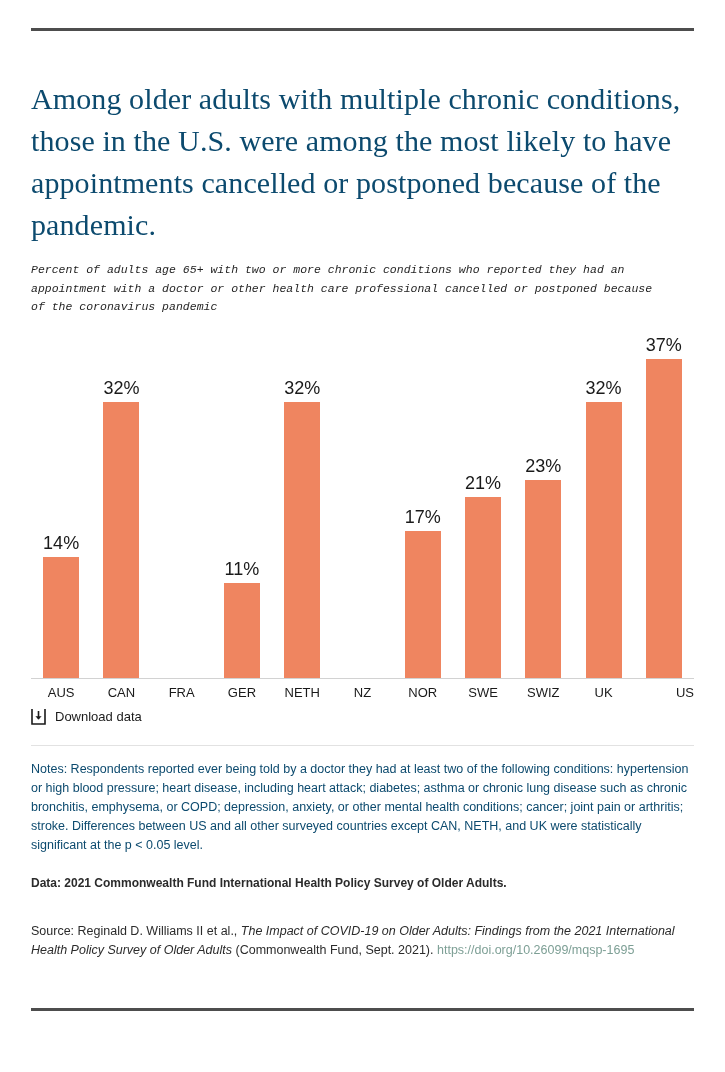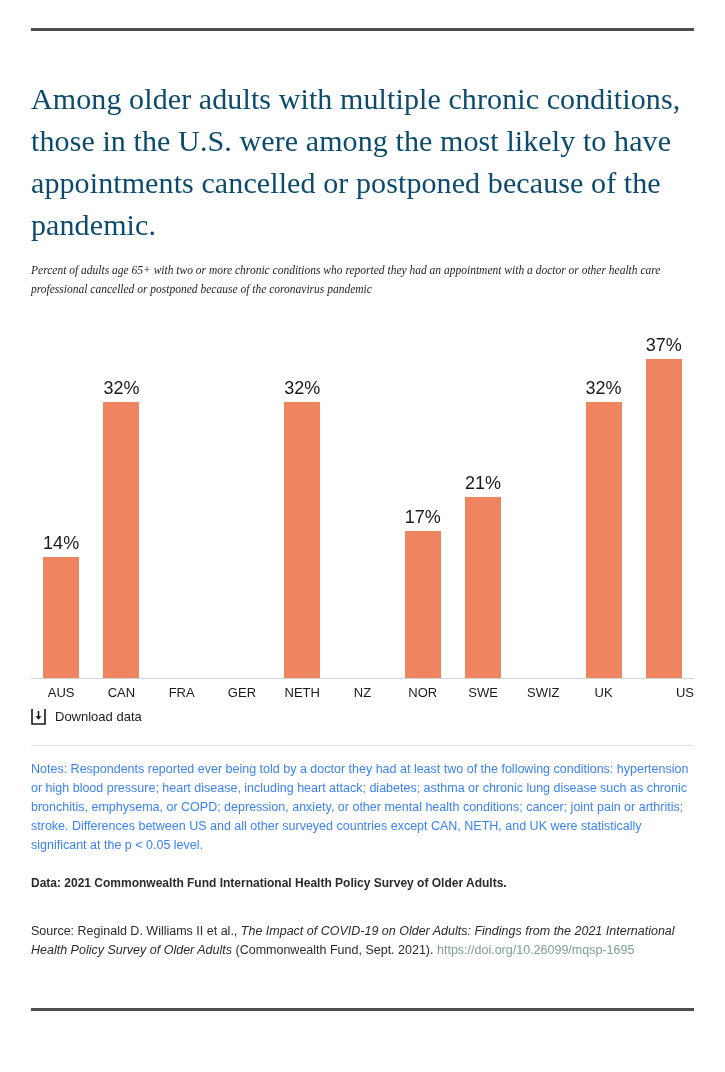--- a/index.html
+++ b/index.html
@@ -46,21 +46,21 @@
     line-height: 42px;
     font-weight: 400;
     color: #0c4a6e;
     letter-spacing: 0.1px;
   }
   .subtitle {
     position: absolute;
     left: 31px;
     top: 261px;
     width: 640px;
-    font-family: Liberation Serif, serif;
+    font-family: Liberation Mono, monospace;
     font-style: italic;
     font-size: 11.5px;
     line-height: 18.5px;
     color: #1f1f1f;
   }
 
   
   .chart {
     position: absolute;
     left: 31px;
@@ -151,21 +151,21 @@
     height: 1px;
     background: #e2e2e2;
   }
   .notes {
     position: absolute;
     left: 31px;
     top: 760px;
     width: 660px;
     font-size: 12.5px;
     line-height: 19px;
-    color: #3b82f6;
+    color: #0c4a6e;
   }
   .data-line {
     position: absolute;
     left: 31px;
     top: 874px;
     width: 660px;
     font-size: 12px;
     line-height: 19px;
     color: #2b2b2b;
     font-weight: bold;
@@ -203,31 +203,39 @@
     <div class="plot">
       <div class="bars" id="bars">
           <div class="bar-slot" style="left: 0px; width: 60.2727px;">
             <div class="bar" title="AUS 14%" style="height: 120.82px; background: rgb(239, 133, 96);"></div>
             <div class="bar-value" style="bottom: 126.82px;">14%</div>
           </div>
           <div class="bar-slot" style="left: 60.2727px; width: 60.2727px;">
             <div class="bar" title="CAN 32%" style="height: 276.16px; background: rgb(239, 133, 96);"></div>
             <div class="bar-value" style="bottom: 282.16px;">32%</div>
           </div>
+          <div class="bar-slot" style="left: 180.818px; width: 60.2727px;">
+            <div class="bar" title="GER 11%" style="height: 94.93px; background: rgb(239, 133, 96);"></div>
+            <div class="bar-value" style="bottom: 100.93px;">11%</div>
+          </div>
           <div class="bar-slot" style="left: 241.091px; width: 60.2727px;">
             <div class="bar" title="NETH 32%" style="height: 276.16px; background: rgb(239, 133, 96);"></div>
             <div class="bar-value" style="bottom: 282.16px;">32%</div>
           </div>
           <div class="bar-slot" style="left: 361.636px; width: 60.2727px;">
             <div class="bar" title="NOR 17%" style="height: 146.71px; background: rgb(239, 133, 96);"></div>
             <div class="bar-value" style="bottom: 152.71px;">17%</div>
           </div>
           <div class="bar-slot" style="left: 421.909px; width: 60.2727px;">
             <div class="bar" title="SWE 21%" style="height: 181.23px; background: rgb(239, 133, 96);"></div>
             <div class="bar-value" style="bottom: 187.23px;">21%</div>
+          </div>
+          <div class="bar-slot" style="left: 482.182px; width: 60.2727px;">
+            <div class="bar" title="SWIZ 23%" style="height: 198.49px; background: rgb(239, 133, 96);"></div>
+            <div class="bar-value" style="bottom: 204.49px;">23%</div>
           </div>
           <div class="bar-slot" style="left: 542.455px; width: 60.2727px;">
             <div class="bar" title="UK 32%" style="height: 276.16px; background: rgb(239, 133, 96);"></div>
             <div class="bar-value" style="bottom: 282.16px;">32%</div>
           </div>
           <div class="bar-slot" style="left: 602.727px; width: 60.2727px;">
             <div class="bar" title="US 37%" style="height: 319.31px; background: rgb(239, 133, 96);"></div>
             <div class="bar-value" style="bottom: 325.31px;">37%</div>
           </div>
         </div>

